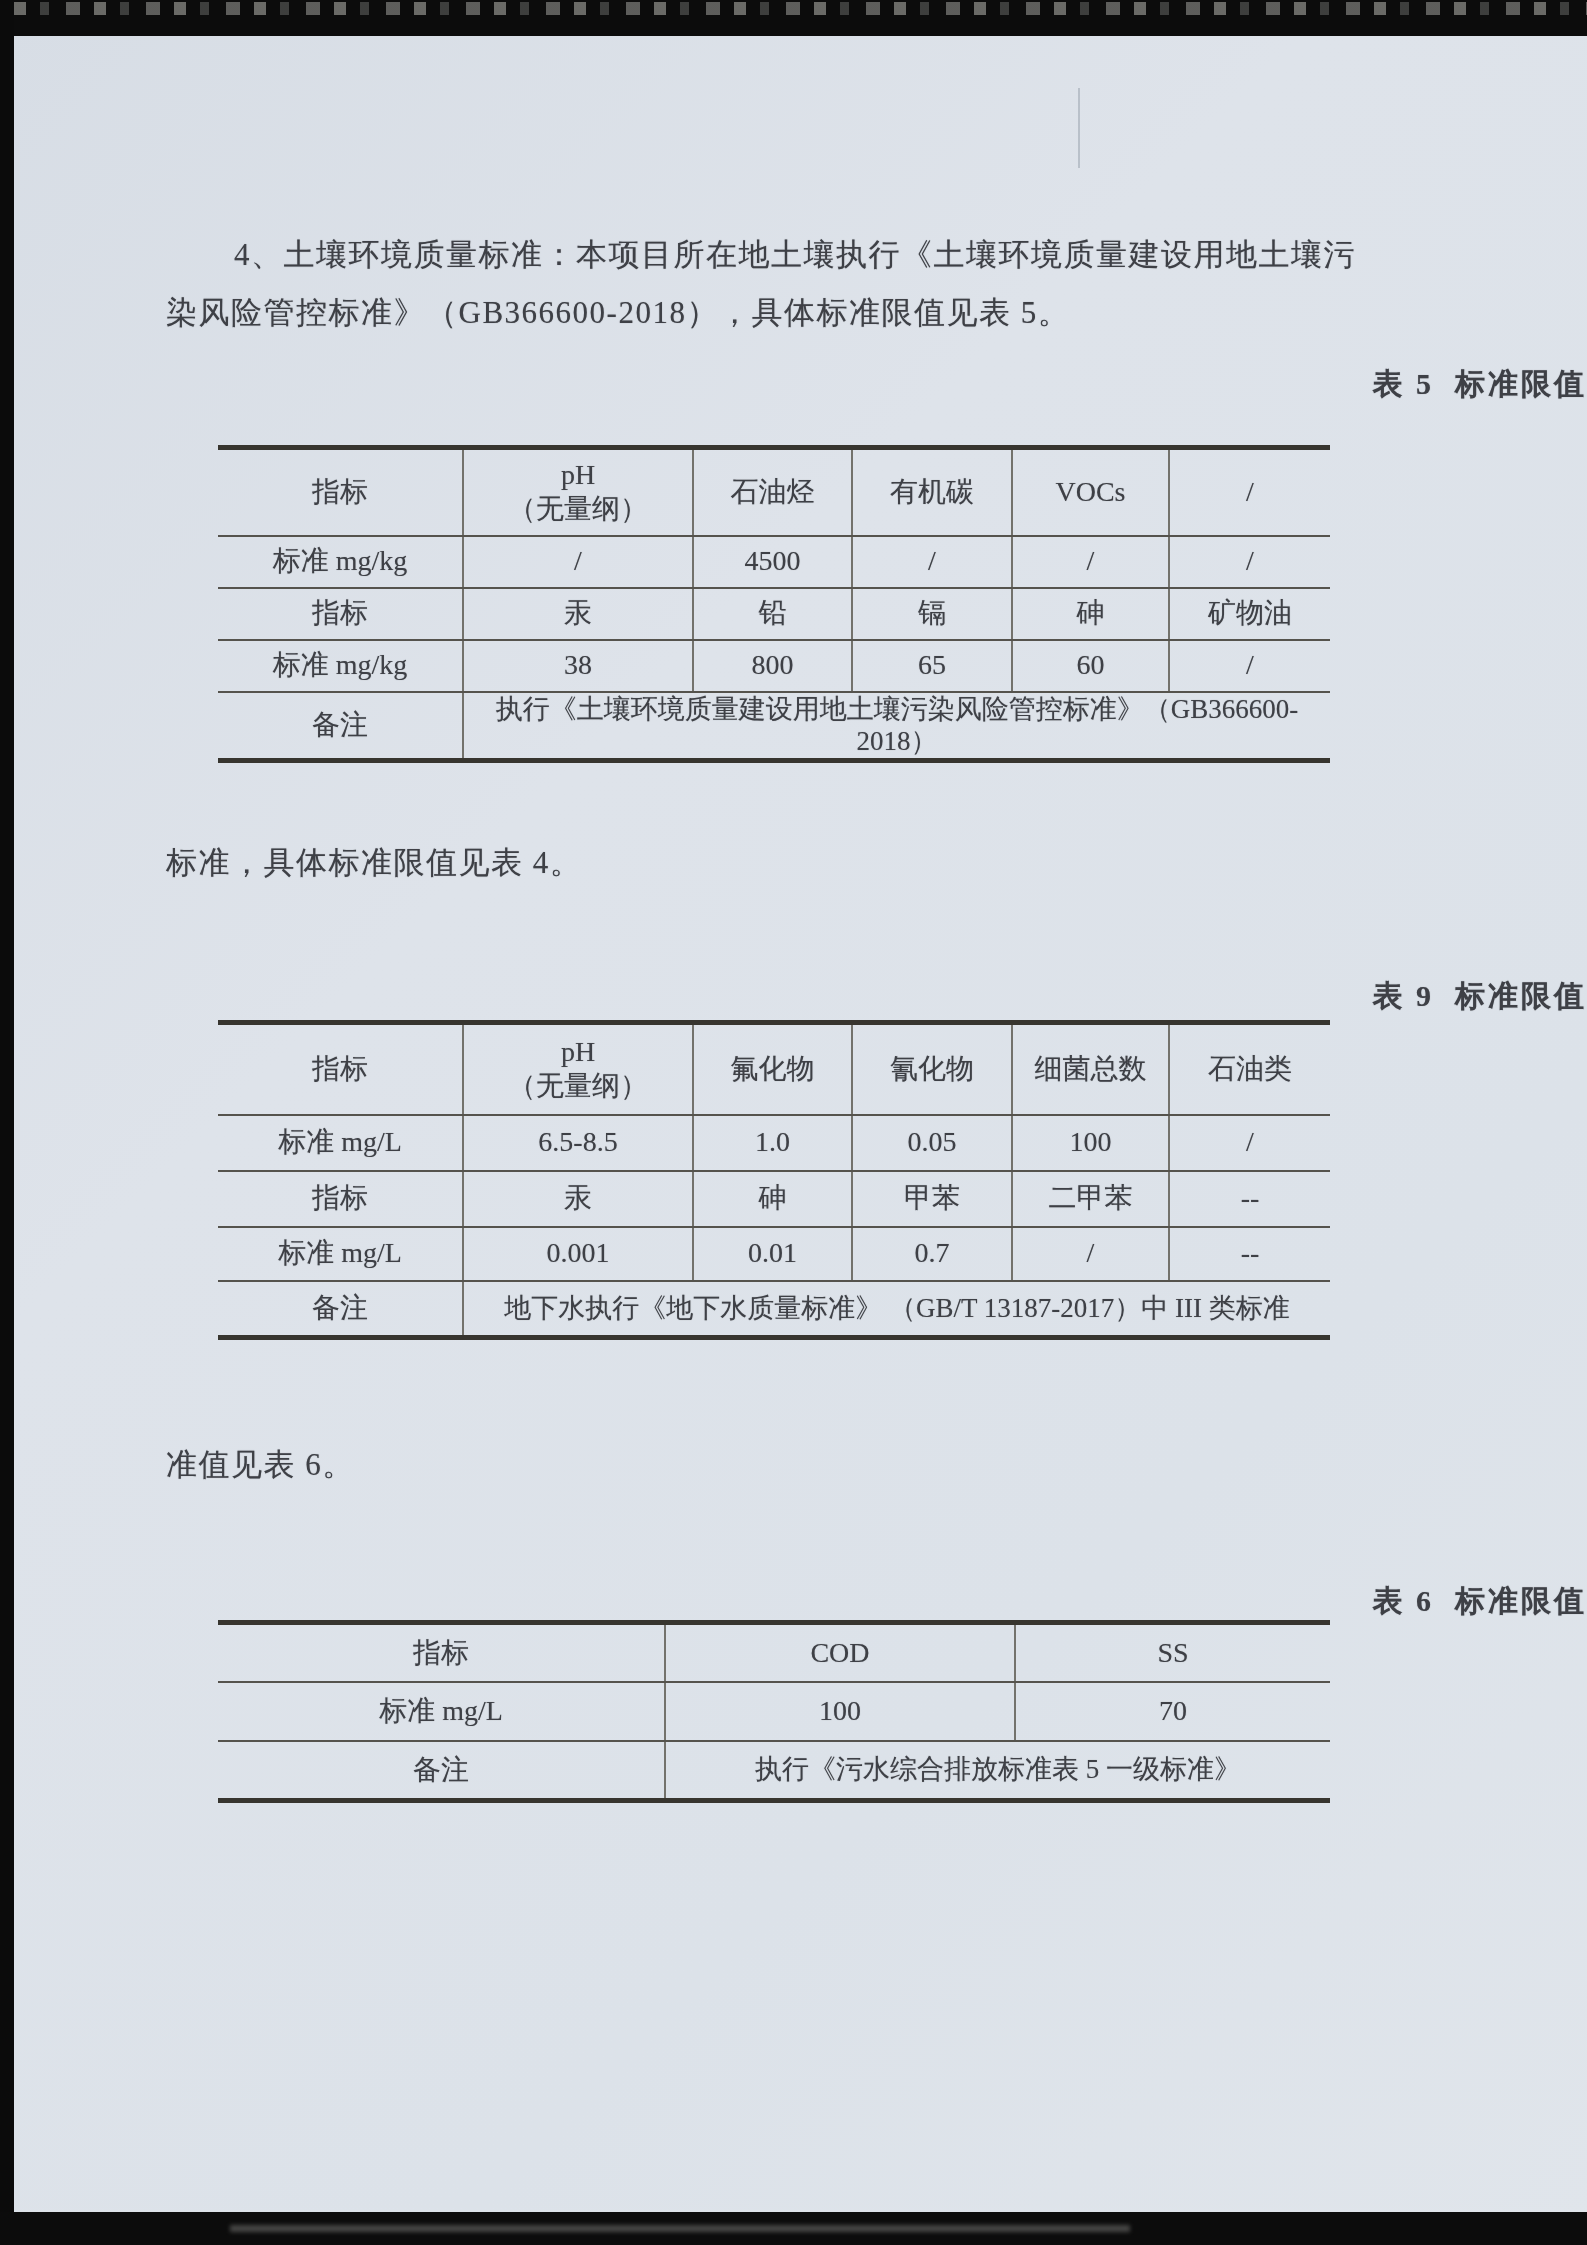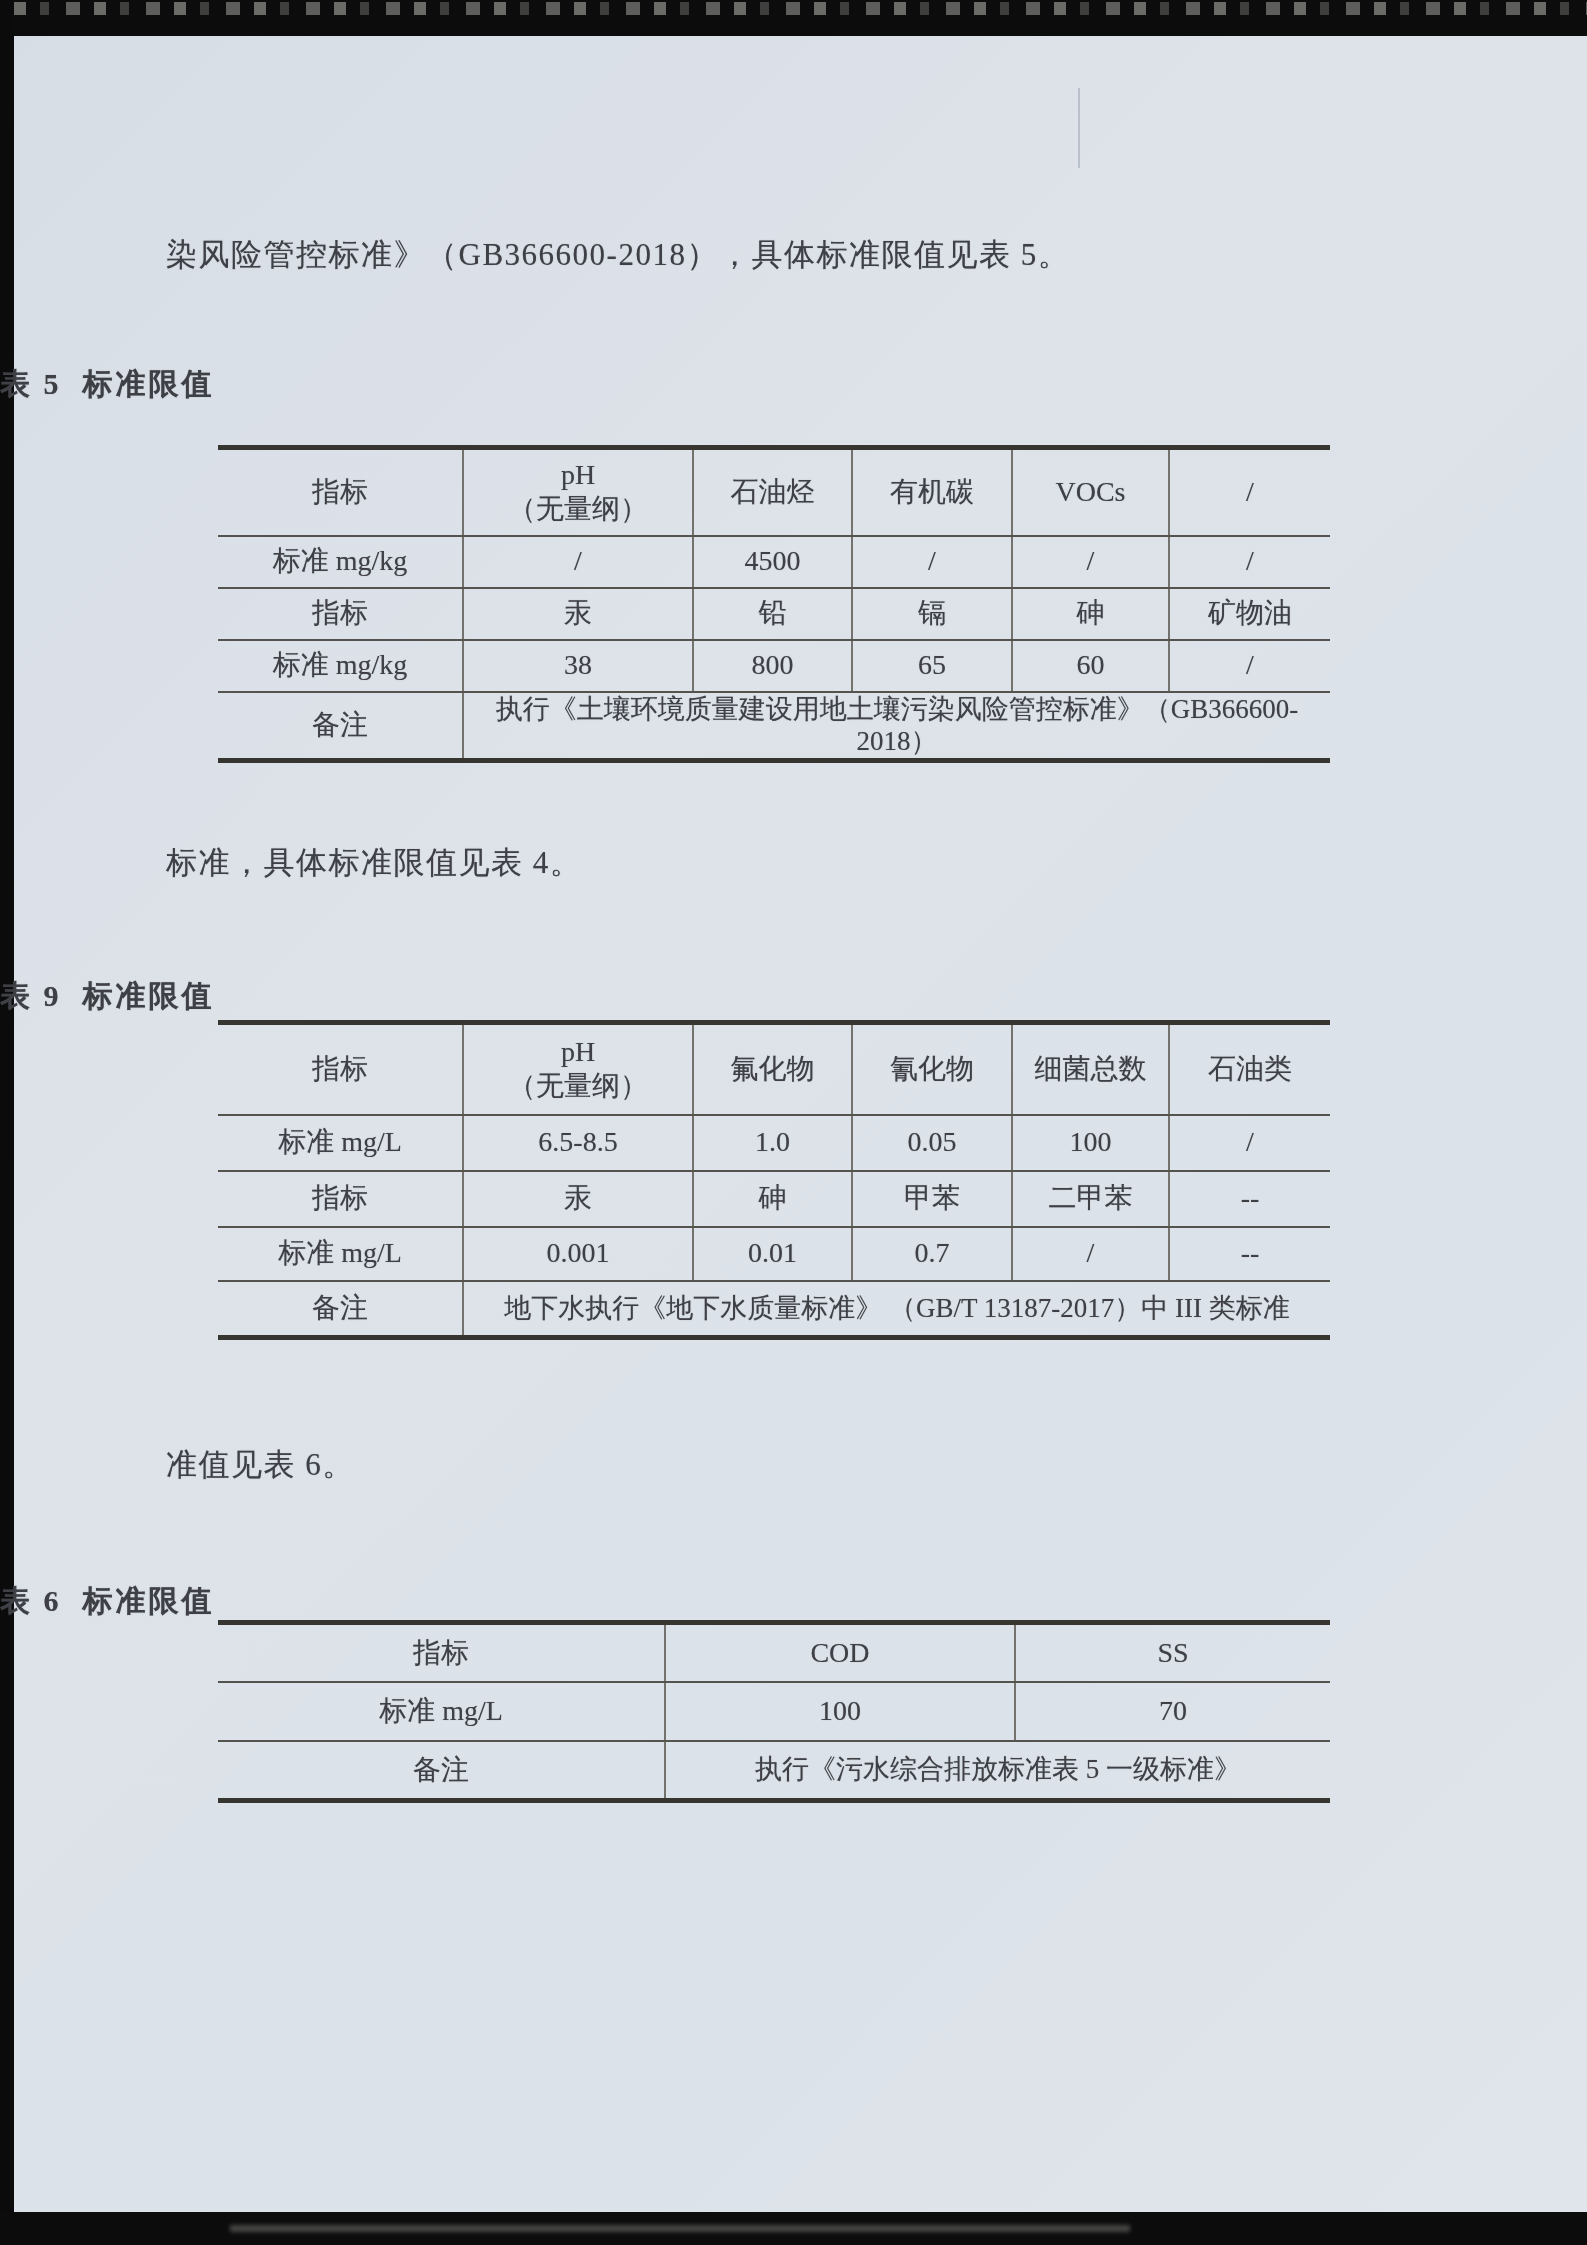--- a/index.html
+++ b/index.html
@@ -28,21 +28,21 @@
   .noise-line{position:absolute;left:230px;top:13px;width:900px;height:7px;background:#5a5a58;filter:blur(2px);opacity:.75;}
   .scan-artifact{position:absolute;left:1078px;top:88px;width:2px;height:80px;background:rgba(118,128,143,.35);}
 
   
   .para{position:absolute;left:166px;width:1280px;font-size:31px;letter-spacing:1.5px;
         text-shadow:0 0 1px rgba(62,64,70,.45);}
   .para .line{height:58px;line-height:58px;white-space:nowrap;}
   .para .indent{padding-left:68px;}
 
   
-  .tbl-title{position:absolute;left:0;width:100%;text-align:left;font-size:30px;
+  .tbl-title{position:absolute;left:0;width:100%;text-align:right;font-size:30px;
              font-weight:600;letter-spacing:3px;white-space:pre;
              text-shadow:0 0 1px rgba(62,64,70,.45);}
 
   
   .tbl{position:absolute;left:218px;width:1112px;border-collapse:collapse;table-layout:fixed;
        border-top:5px solid #37352f;border-bottom:5px solid #37352f;
        font-size:28px;color:#3e4046;text-shadow:0 0 1px rgba(62,64,70,.4);}
   .tbl td{border-left:2px solid #73726c;border-bottom:2px solid #55534d;
           text-align:center;vertical-align:middle;white-space:pre-line;
           padding:0;line-height:1.22;overflow:hidden;}
@@ -58,20 +58,21 @@
 
 <div class="page">
 
   <div class="band-top">
     <div class="noise-marks"></div>
   </div>
   <div class="band-left"></div>
   <div class="scan-artifact"></div>
 
   <div class="para" style="top:226px">
+    <div class="line indent">4、土壤环境质量标准：本项目所在地土壤执行《土壤环境质量建设用地土壤污</div>
     <div class="line">染风险管控标准》（GB366600-2018），具体标准限值见表 5。</div>
   </div>
 
   <div class="tbl-title" style="top:364px">表 5  标准限值</div>
   <table class="tbl" style="top:445px">
     <colgroup>
       <col style="width:245px">
         <col style="width:230px">
         <col style="width:159px">
       <col style="width:160px">

